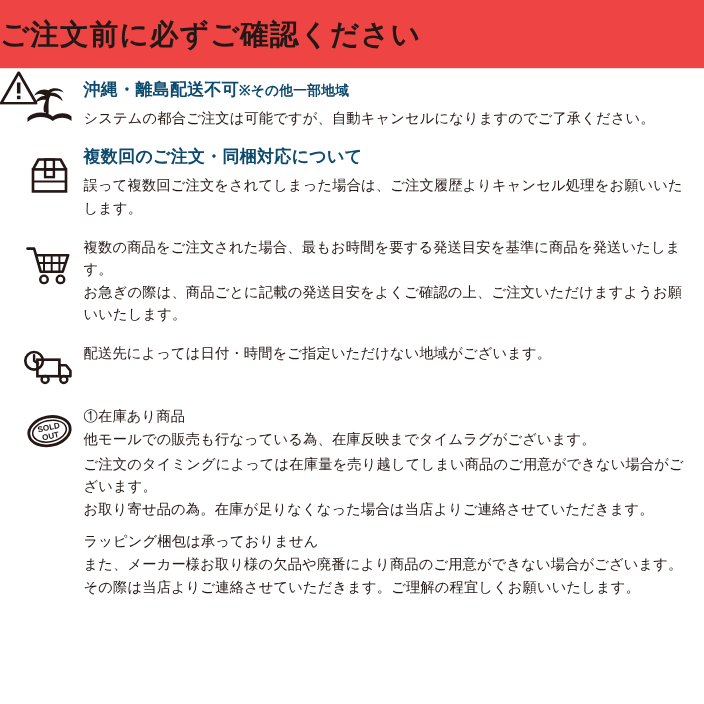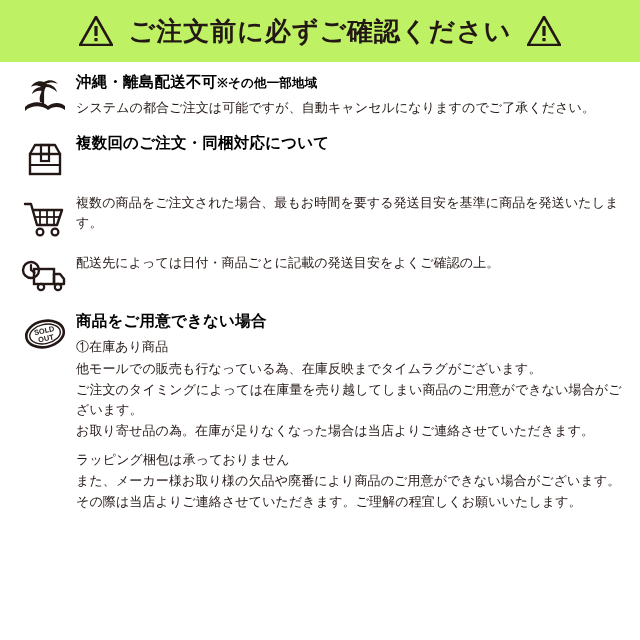--- a/index.html
+++ b/index.html
@@ -16,26 +16,27 @@
   }
   .page {
     width: 640px;
     height: 640px;
     position: relative;
     box-sizing: border-box;
   }
 
   
   .banner {
-    background: #bef264;
+    background: #ef4444;
     height: 62px;
     display: flex;
-    align-items: center;
+    align-items: flex-start;
     justify-content: center;
     gap: 16px;
+    flex-direction: column;
   }
   .banner-title {
     font-size: 26px;
     font-weight: bold;
     letter-spacing: 1px;
     color: #231815;
     white-space: nowrap;
   }
   .warn-icon {
     width: 34px;
@@ -61,21 +62,21 @@
     justify-content: center;
     padding-top: 4px;
   }
   .body-col {
     flex: 1 1 auto;
     padding-left: 2px;
   }
   .sec-title {
     font-size: 15.5px;
     font-weight: bold;
-    color: #000000;
+    color: #0c4a6e;
     margin: 0 0 6px 0;
     line-height: 1.3;
     letter-spacing: 0.2px;
   }
   .sec-title .sub {
     font-size: 12.5px;
     font-weight: bold;
   }
   .sec-line {
     font-size: 13px;
@@ -140,71 +141,72 @@
             <rect x="7" y="17" width="30" height="20" fill="none" stroke="#231815" stroke-width="2.4"></rect>
             <path d="M7 17 L12 8 H32 L37 17" fill="none" stroke="#231815" stroke-width="2.4" stroke-linejoin="round"></path>
             <rect x="18" y="8" width="8" height="9" fill="none" stroke="#231815" stroke-width="2.2"></rect>
             <rect x="18" y="17" width="8" height="7" fill="none" stroke="#231815" stroke-width="2.2"></rect>
             <path d="M7 28 H37" stroke="#231815" stroke-width="2"></path>
           </svg>
         </span>
       </div>
       <div class="body-col">
         <p class="sec-title">複数回のご注文・同梱対応について</p>
+        <p class="sec-line">誤って複数回ご注文をされてしまった場合は、ご注文履歴よりキャンセル処理をお願いいたします。</p>
       </div>
     </div>
 
     <div class="section">
       <div class="icon-col">
         <span>
           <svg class="ic" width="46" height="42" viewBox="0 0 46 42">
             <path d="M3 7 H9 L15 28 H35 L40 13 H12" fill="none" stroke="#231815" stroke-width="2.4" stroke-linejoin="round" stroke-linecap="round"></path>
             <path d="M18 13 V28 M25 13 V28 M32 13 V28" stroke="#231815" stroke-width="1.8"></path>
             <path d="M13 20 H38" stroke="#231815" stroke-width="1.8"></path>
             <circle cx="18" cy="35" r="3.4" fill="none" stroke="#231815" stroke-width="2.2"></circle>
             <circle cx="33" cy="35" r="3.4" fill="none" stroke="#231815" stroke-width="2.2"></circle>
           </svg>
         </span>
       </div>
       <div class="body-col">
         <p class="sec-line">複数の商品をご注文された場合、最もお時間を要する発送目安を基準に商品を発送いたします。</p>
+        <p class="sec-line">お急ぎの際は、商品ごとに記載の発送目安をよくご確認の上、ご注文いただけますようお願いいたします。</p>
       </div>
     </div>
 
     <div class="section">
       <div class="icon-col">
         <span>
           <svg class="ic" width="48" height="40" viewBox="0 0 48 40">
             <rect x="13" y="12" width="20" height="15" fill="none" stroke="#231815" stroke-width="2.4"></rect>
             <path d="M33 17 H39 L43 22 V27 H33 Z" fill="none" stroke="#231815" stroke-width="2.4" stroke-linejoin="round"></path>
             <circle cx="20" cy="30" r="3.2" fill="none" stroke="#231815" stroke-width="2.2"></circle>
             <circle cx="37" cy="30" r="3.2" fill="none" stroke="#231815" stroke-width="2.2"></circle>
             <circle cx="10" cy="13" r="8" fill="none" stroke="#231815" stroke-width="2.4"></circle>
             <path d="M10 8 V13 L13.5 15.5" fill="none" stroke="#231815" stroke-width="2.2" stroke-linecap="round"></path>
           </svg>
         </span>
       </div>
       <div class="body-col">
-        <p class="sec-line">配送先によっては日付・商品ごとに記載の発送目安をよくご確認の上。</p>
+        <p class="sec-line">配送先によっては日付・時間をご指定いただけない地域がございます。</p>
       </div>
     </div>
 
     <div class="section">
       <div class="icon-col">
         <span>
           <svg class="ic" width="46" height="40" viewBox="0 0 46 40">
             <ellipse cx="23" cy="19" rx="19" ry="13" fill="none" stroke="#231815" stroke-width="2.6" transform="rotate(-12 23 19)"></ellipse>
             <ellipse cx="23" cy="19" rx="15.5" ry="9.6" fill="none" stroke="#231815" stroke-width="1.4" transform="rotate(-12 23 19)"></ellipse>
             <text x="23" y="18" font-family="Liberation Sans, sans-serif" font-size="7.4" font-weight="bold" fill="#231815" text-anchor="middle" transform="rotate(-12 23 19)">SOLD</text>
             <text x="23" y="26" font-family="Liberation Sans, sans-serif" font-size="7.4" font-weight="bold" fill="#231815" text-anchor="middle" transform="rotate(-12 23 19)">OUT</text>
           </svg>
         </span>
       </div>
       <div class="body-col">
-        <p class="sec-title">商品をご用意できない場合</p>
         <p class="sec-line">①在庫あり商品</p>
         <p class="sec-line">他モールでの販売も行なっている為、在庫反映までタイムラグがございます。</p>
         <p class="sec-line">ご注文のタイミングによっては在庫量を売り越してしまい商品のご用意ができない場合がございます。</p>
         <p class="sec-line">お取り寄せ品の為。在庫が足りなくなった場合は当店よりご連絡させていただきます。</p>
         <p class="sec-line gap-top">ラッピング梱包は承っておりません</p>
         <p class="sec-line">また、メーカー様お取り様の欠品や廃番により商品のご用意ができない場合がございます。</p>
         <p class="sec-line">その際は当店よりご連絡させていただきます。ご理解の程宜しくお願いいたします。</p>
       </div>
     </div>
 

